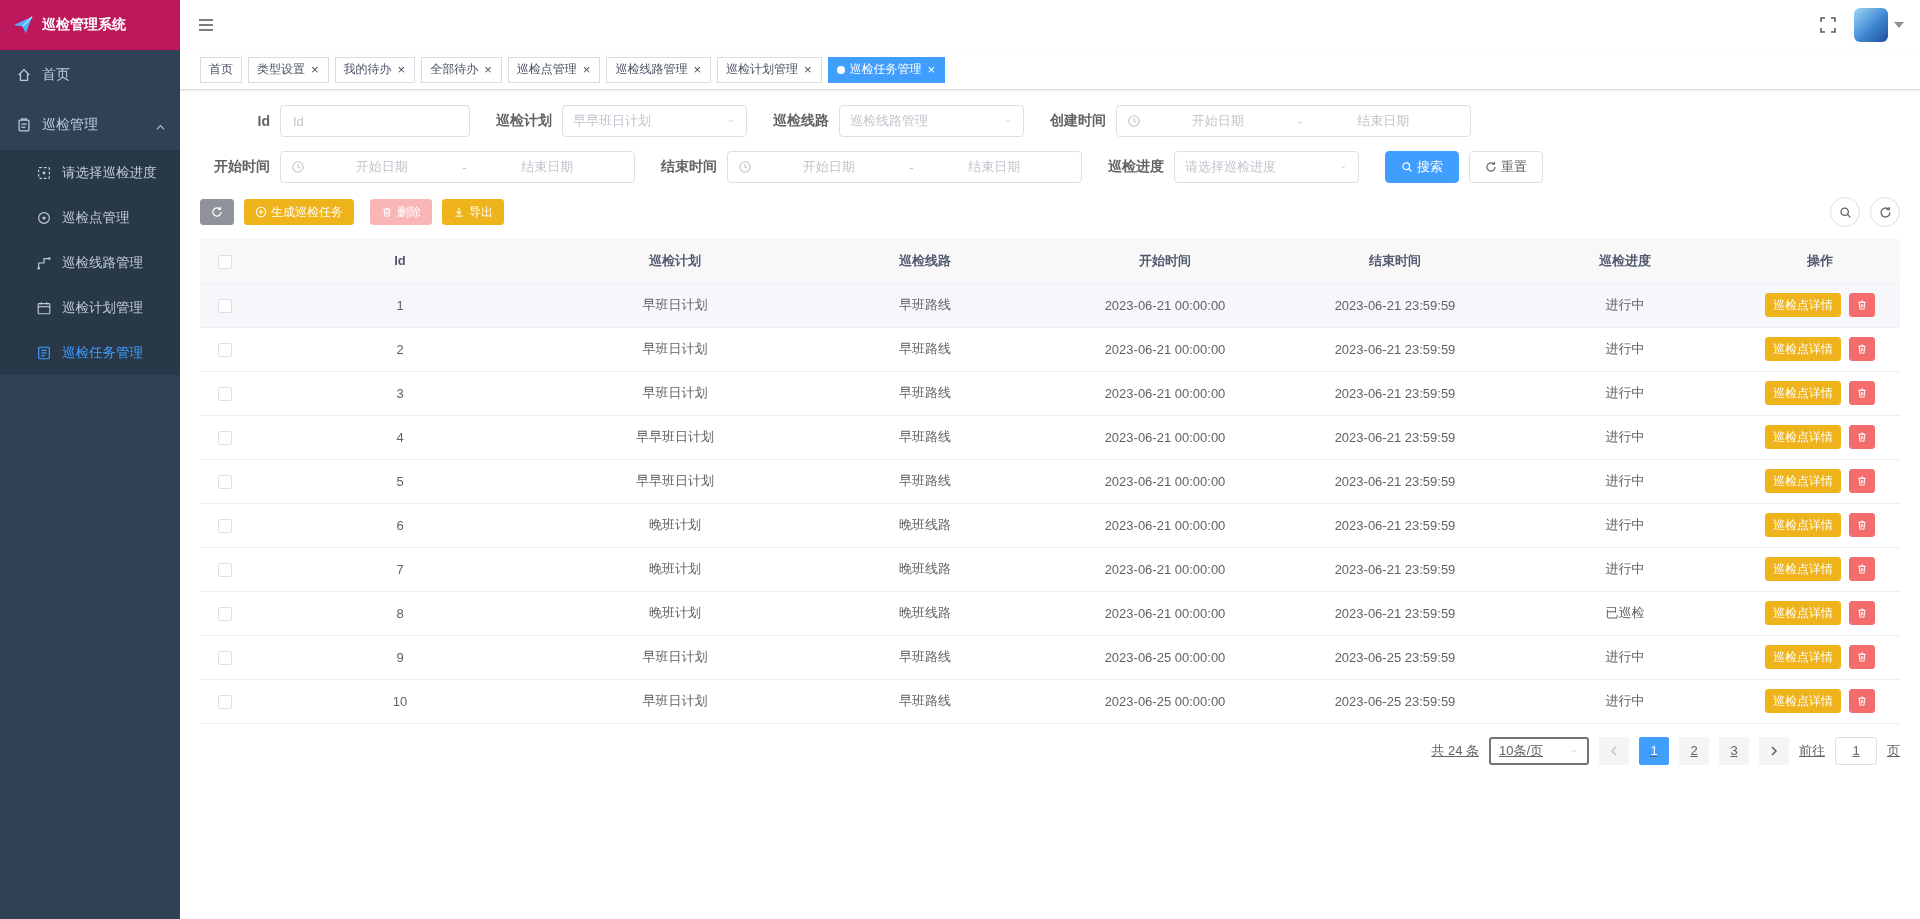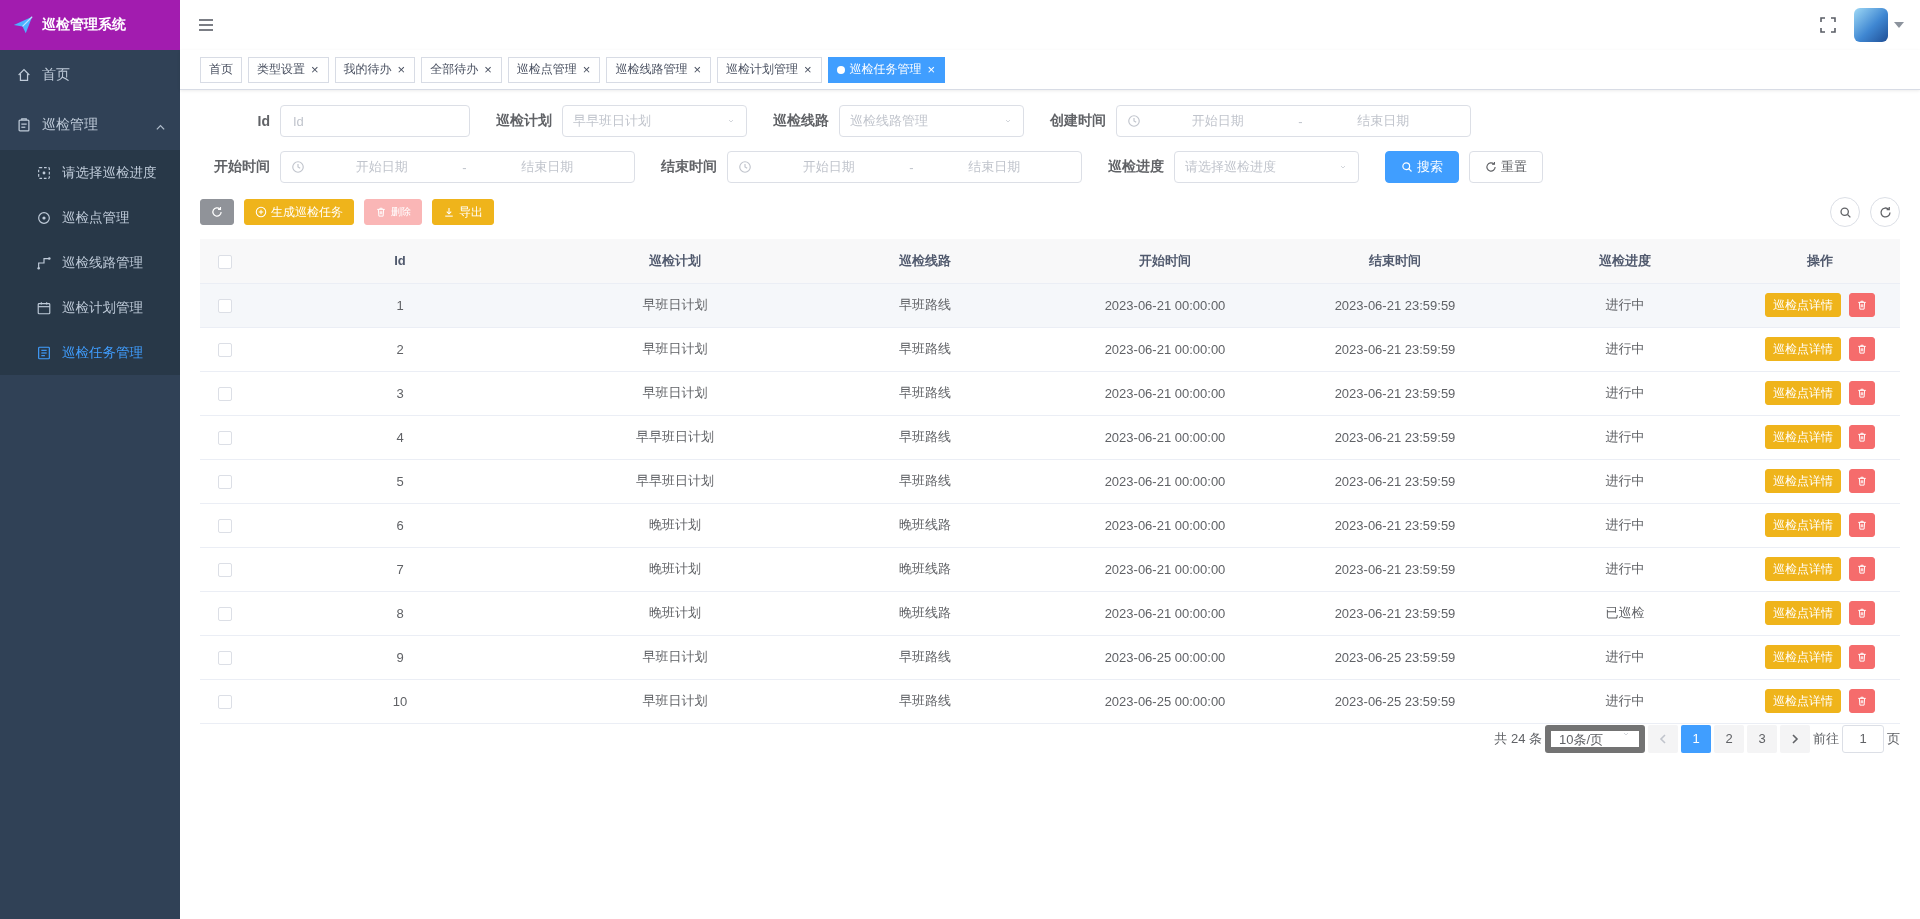--- a/index.html
+++ b/index.html
@@ -2,21 +2,21 @@
 <html style="--primary: #409EFF; --warning: #EFB41B; --danger: #F56C6C; --danger-disabled: #FAB6B6; --sidebar-bg: #304156; --sidebar-text: #BFCBD9;"><head>
 <meta charset="utf-8">
 <style>
   * { margin:0; padding:0; box-sizing:border-box; }
   html,body { width:1920px; height:919px; overflow:hidden;
     font-family:"Liberation Sans","DejaVu Sans",sans-serif; font-size:14px; color:#606266; background:#fff; }
   .app { display:flex; width:100%; height:100%; }
 
   
   .sidebar { width:180px; height:100%; background:var(--sidebar-bg,#304156); flex:0 0 180px; display:flex; flex-direction:column; }
-  .logo { height:50px; background:#a21caf; display:flex; align-items:center; padding:0 12px; gap:8px; }
+  .logo { height:50px; background:#be185d; display:flex; align-items:center; padding:0 12px; gap:8px; }
   .logo-title { color:#fff; font-weight:700; font-size:14px; white-space:nowrap; }
   .menu { flex:1; overflow:hidden; }
   .menu-item { height:50px; display:flex; align-items:center; padding:0 16px; gap:10px; color:var(--sidebar-text,#bfcbd9); cursor:pointer; position:relative; font-size:14px; }
   .menu-item .mi-icon { width:16px; height:16px; display:inline-flex; }
   .menu-item .mi-icon svg { width:16px; height:16px; }
   .menu-item .chev { position:absolute; right:14px; width:11px; height:11px; opacity:.9; }
   .chev svg { width:11px; height:11px; }
   .chev.up svg { transform:rotate(180deg); }
   .submenu { background:#283848; }
   .submenu .menu-item { height:45px; padding-left:36px; font-size:13.5px; }
@@ -58,43 +58,43 @@
   .daterange .clock svg { width:14px; height:14px; }
   .daterange .dph { flex:1; text-align:center; color:#c0c4cc; font-size:13px; }
   .daterange .sep { color:#c0c4cc; font-size:13px; padding:0 4px; }
 
   
   .btn { display:inline-flex; align-items:center; justify-content:center; gap:4px; border-radius:3px; border:1px solid transparent; cursor:pointer; font-family:inherit; white-space:nowrap; }
   .btn svg { width:12px; height:12px; }
   .btn.primary { background:var(--primary,#409EFF); border-color:var(--primary,#409EFF); color:#fff; height:32px; padding:0 15px; font-size:13px; border-radius:4px; }
   .btn.default { background:#fff; border-color:#dcdfe6; color:#606266; height:32px; padding:0 15px; font-size:13px; border-radius:4px; }
   .btn.warn { background:var(--warning,#EFB41B); border-color:var(--warning,#EFB41B); color:#fff; height:26px; padding:0 10px; font-size:12px; }
-  .btn.danger-dis { background:var(--danger-disabled,#FAB6B6); border-color:var(--danger-disabled,#FAB6B6); color:#fff; height:26px; padding:0 10px; font-size:10px; cursor:not-allowed; }
+  .btn.danger-dis { background:var(--danger-disabled,#FAB6B6); border-color:var(--danger-disabled,#FAB6B6); color:#fff; height:26px; padding:0 10px; font-size:12px; cursor:not-allowed;margin-left:6px; }
   .btn.gray { background:#909399; border-color:#909399; color:#fff; height:26px; padding:0 10px; font-size:12px; }
   .btn.xs { height:24px; padding:0 7px; font-size:12px; }
   .btn.danger-sq { background:var(--danger,#F56C6C); border-color:var(--danger,#F56C6C); color:#fff; width:26px; height:24px; padding:0; }
   .circle-btn { width:30px; height:30px; border-radius:50%; border:1px solid #dcdfe6; background:#fff; color:#606266; display:inline-flex; align-items:center; justify-content:center; cursor:pointer; }
   .circle-btn svg { width:13px; height:13px; }
 
   .toolbar { display:flex; align-items:center; justify-content:space-between; margin:6px 0 12px; }
   .toolbar-left { display:flex; align-items:center; gap:10px; }
   .toolbar-right { display:flex; align-items:center; gap:10px; }
 
   
   table { width:100%; border-collapse:collapse; table-layout:fixed; }
   th, td { height:44px; text-align:center; font-size:13px; border-bottom:1px solid #ebeef5; overflow:hidden; white-space:nowrap; }
   thead th { background:#f8f8f9; color:#515a6e; font-weight:700; }
   tbody td { color:#606266; background:#fff; }
   tr.hl td { background:#f5f7fa; }
   .cb { width:14px; height:14px; border:1px solid #dcdfe6; border-radius:2px; background:#fff; display:inline-block; vertical-align:middle; cursor:pointer; }
   .row-actions { display:inline-flex; align-items:center; gap:8px; }
 
   
-  .pagination { display:flex; align-items:center; justify-content:flex-end; gap:3px; margin-top:1px; font-size:13px; color:#606266; }
-  .page-size { width:100px; height:28px; border:6px solid #737373; border-radius:3px; display:flex; align-items:flex-start; justify-content:space-between; padding:0 8px; cursor:pointer; background:#fff; }
+  .pagination { display:flex; align-items:center; justify-content:flex-end; gap:10px; margin-top:13px; font-size:13px; color:#606266;text-decoration:underline; }
+  .page-size { width:100px; height:28px; border:2px solid #737373; border-radius:3px; display:flex; align-items:center; justify-content:space-between; padding:0 8px; cursor:pointer; background:#fff; }
   .page-size .caret { color:#c0c4cc; }
   .pg-btn { min-width:30px; height:28px; border:none; border-radius:2px; background:#f4f4f5; color:#606266; font-size:13px; cursor:pointer; display:inline-flex; align-items:center; justify-content:center; font-family:inherit; }
   .pg-btn svg { width:12px; height:12px; }
   .pg-btn.active { background:var(--primary,#409EFF); color:#fff; }
   .pg-btn.disabled { color:#c0c4cc; cursor:not-allowed; }
   .goto { width:42px; height:28px; border:1px solid #dcdfe6; border-radius:3px; text-align:center; font-size:13px; color:#606266; outline:none; font-family:inherit; }
 </style>
 </head>
 <body>
 

